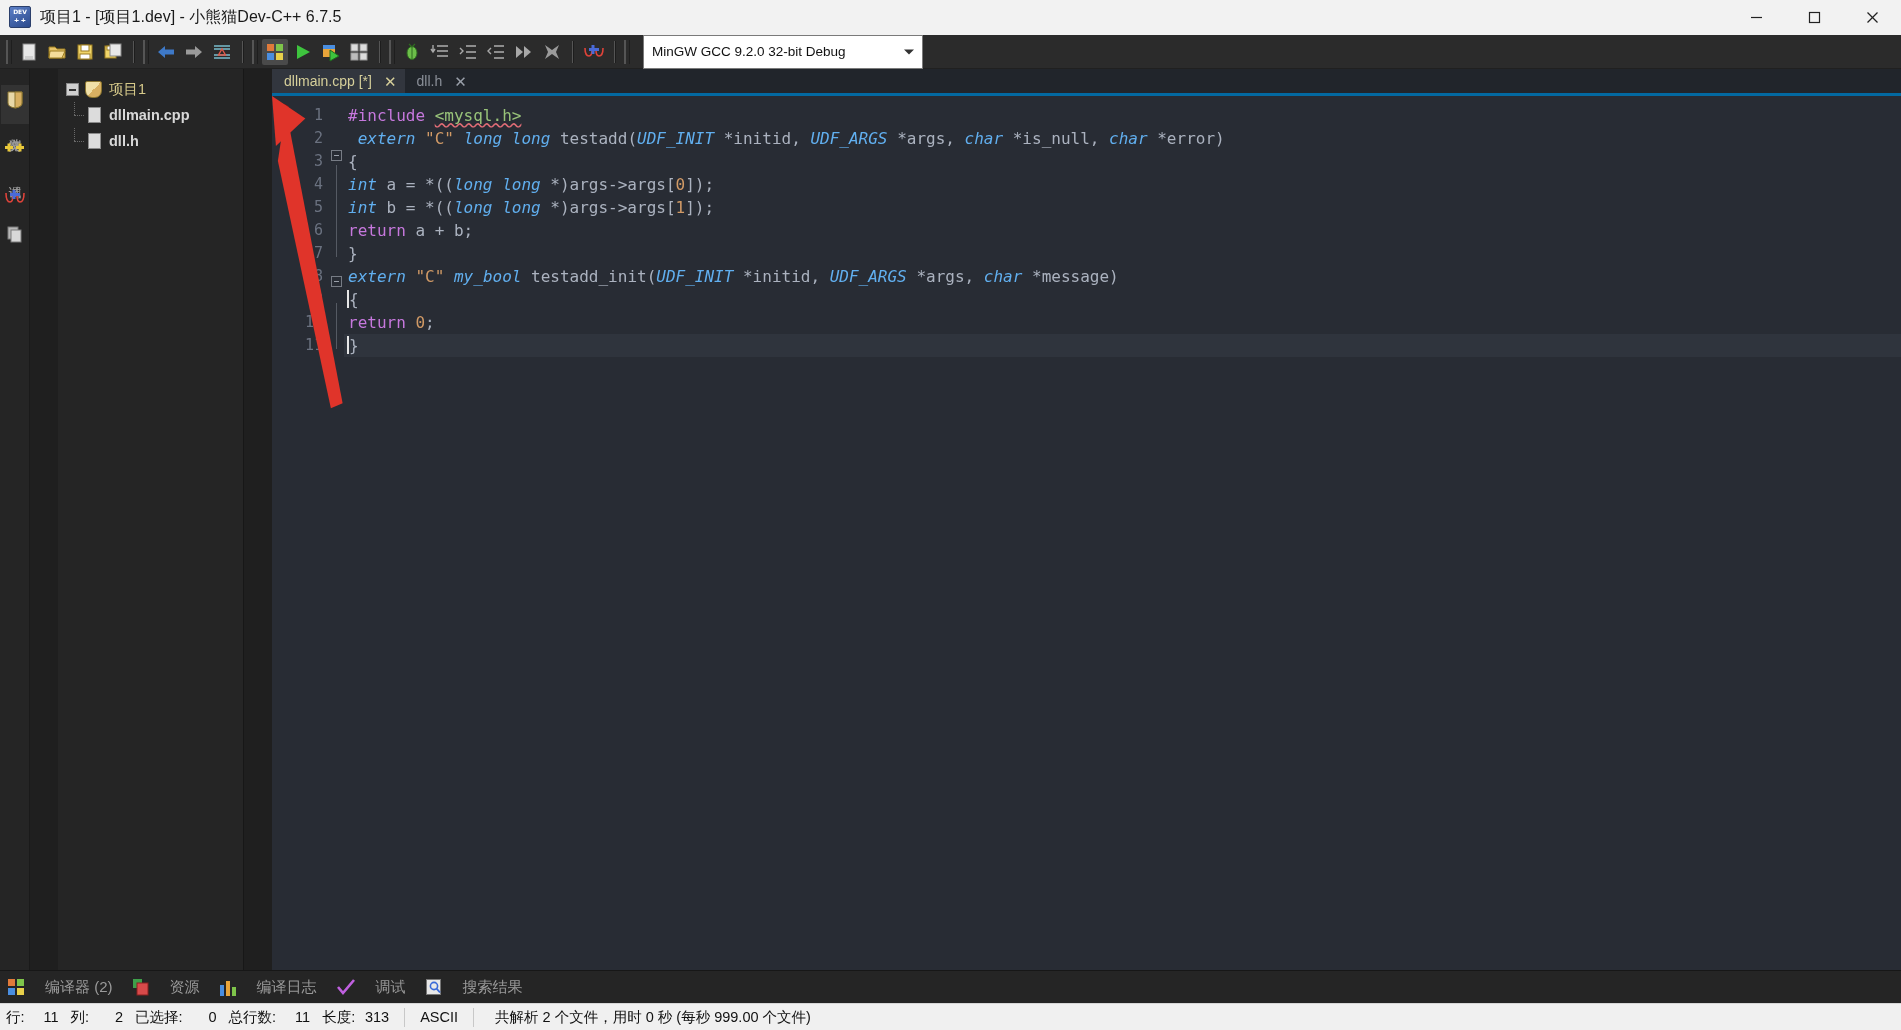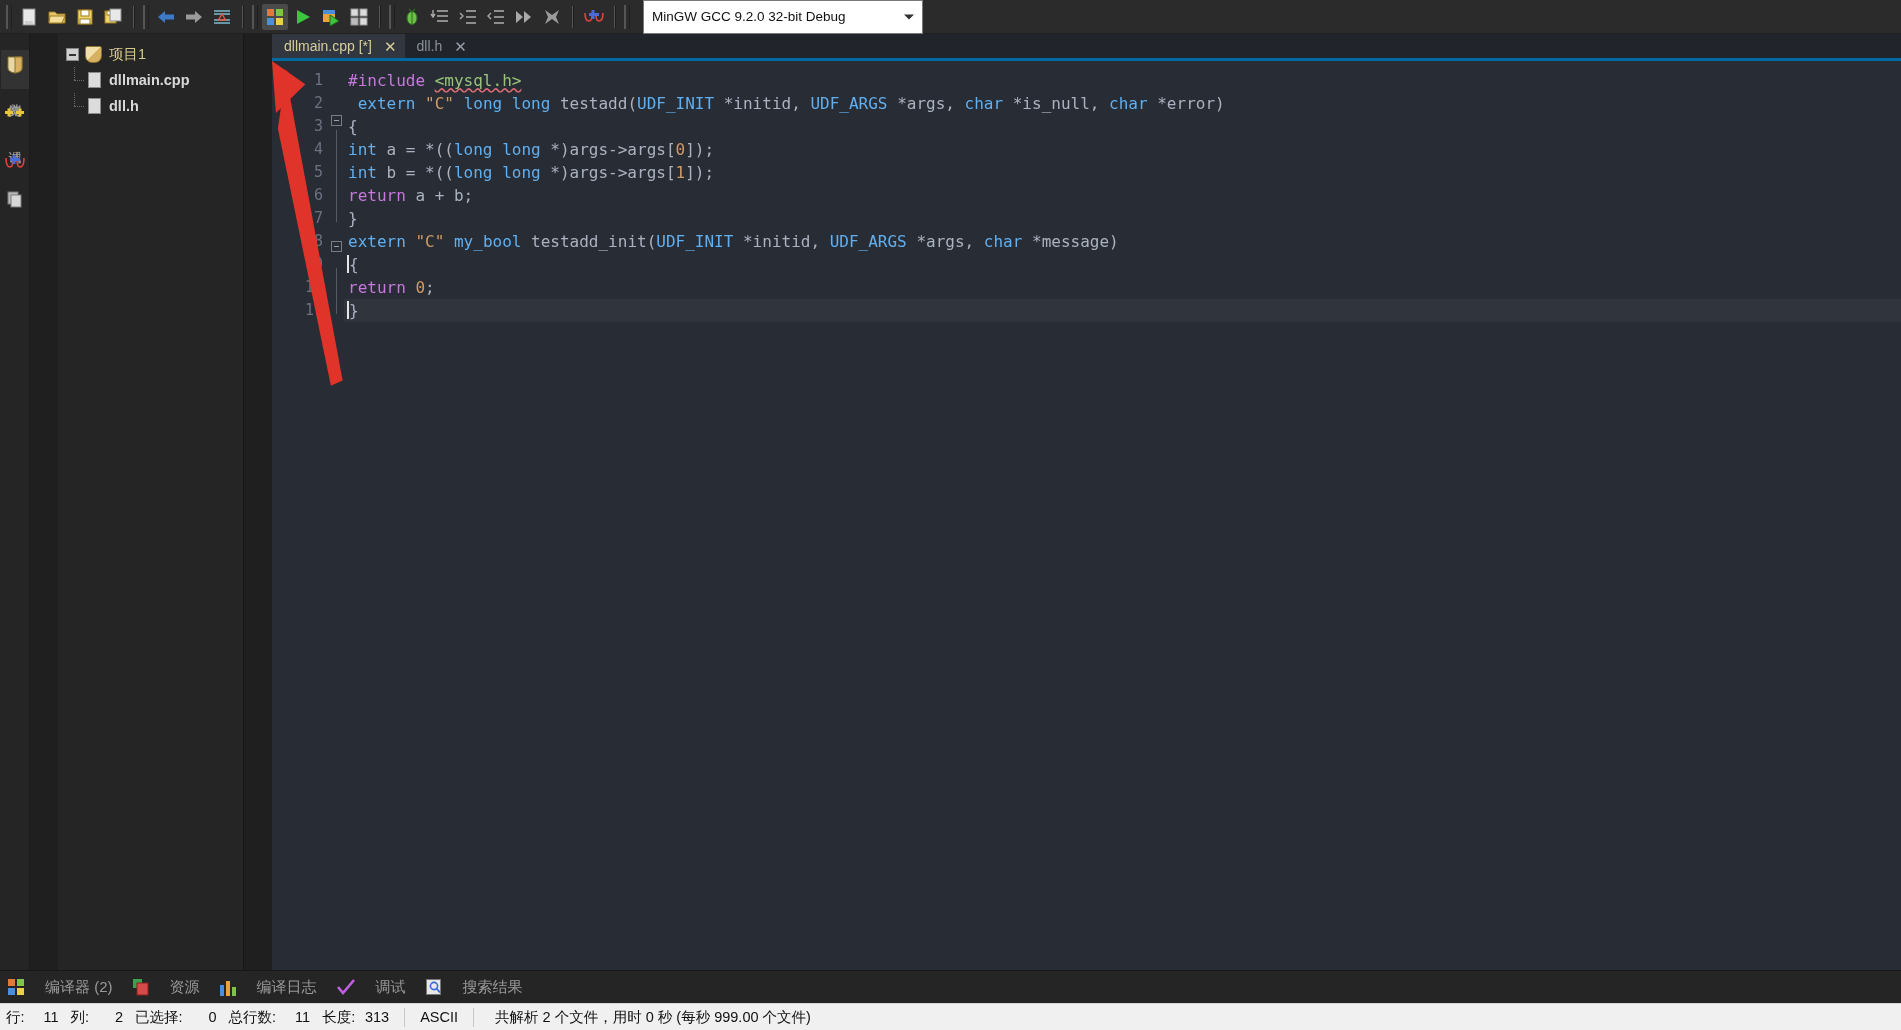--- a/index.html
+++ b/index.html
@@ -282,21 +282,21 @@
     font-family: "DejaVu Sans Mono", "Liberation Mono", monospace;
     font-size: 16px; line-height: 23px;
     color: #abb2bf;
     white-space: pre;
     overflow: hidden;
     position: relative;
   }
   .cline { height: 23px; padding-left: 4px; }
   .cline.cur { background: #2f343d; }
   .kw     { color: #c678dd; text-align: right; }
-  .kw2    { color: #61afef; }
+  .kw2    { color: #61afef; font-style: italic; }
   .str    { color: #d19a66; }
   .inc    { color: #98c379; }
   .num    { color: #d19a66; }
   .ident  { color: #abb2bf; }
   .punct  { color: #abb2bf; }
   .err-underline {
     text-decoration: underline wavy #e06c75;
     text-decoration-skip-ink: none;
   }
   .caret {
@@ -346,20 +346,42 @@
     width: 1px; height: 19px; background: #c8c8c8; margin: 0 9px;
     flex: 0 0 auto;
   }
   .sb-msg { padding-left: 12px; }
 </style>
 </head>
 <body>
 
 <div id="app">
 
+  <div class="titlebar">
+    <div class="app-icon"></div>
+    <div class="title-text">项目1 - [项目1.dev] - 小熊猫Dev-C++ 6.7.5</div>
+    <div class="win-controls">
+      <div class="win-btn">
+        <svg width="13" height="13" viewBox="0 0 13 13">
+            <line x1="1" y1="6.5" x2="12" y2="6.5" stroke="#222" stroke-width="1.2"></line>
+          </svg>
+      </div>
+      <div class="win-btn">
+        <svg width="13" height="13" viewBox="0 0 13 13">
+            <rect x="1.5" y="1.5" width="10" height="10" fill="none" stroke="#222" stroke-width="1.2"></rect>
+          </svg>
+      </div>
+      <div class="win-btn close">
+        <svg width="13" height="13" viewBox="0 0 13 13">
+            <line x1="1.5" y1="1.5" x2="11.5" y2="11.5" stroke="#222" stroke-width="1.3"></line>
+            <line x1="11.5" y1="1.5" x2="1.5" y2="11.5" stroke="#222" stroke-width="1.3"></line>
+          </svg>
+      </div>
+    </div>
+  </div>
 
 
   <div class="toolbar">
 
     <div class="tb-handle"></div>
     <div class="tb-btn">
       <svg width="20" height="20" viewBox="0 0 20 20">
           <rect x="4" y="2" width="12" height="16" fill="#e8e8e8" stroke="#8a8a8a"></rect>
           <rect x="6" y="14" width="8" height="3" fill="#cfcfcf"></rect>
         </svg>

